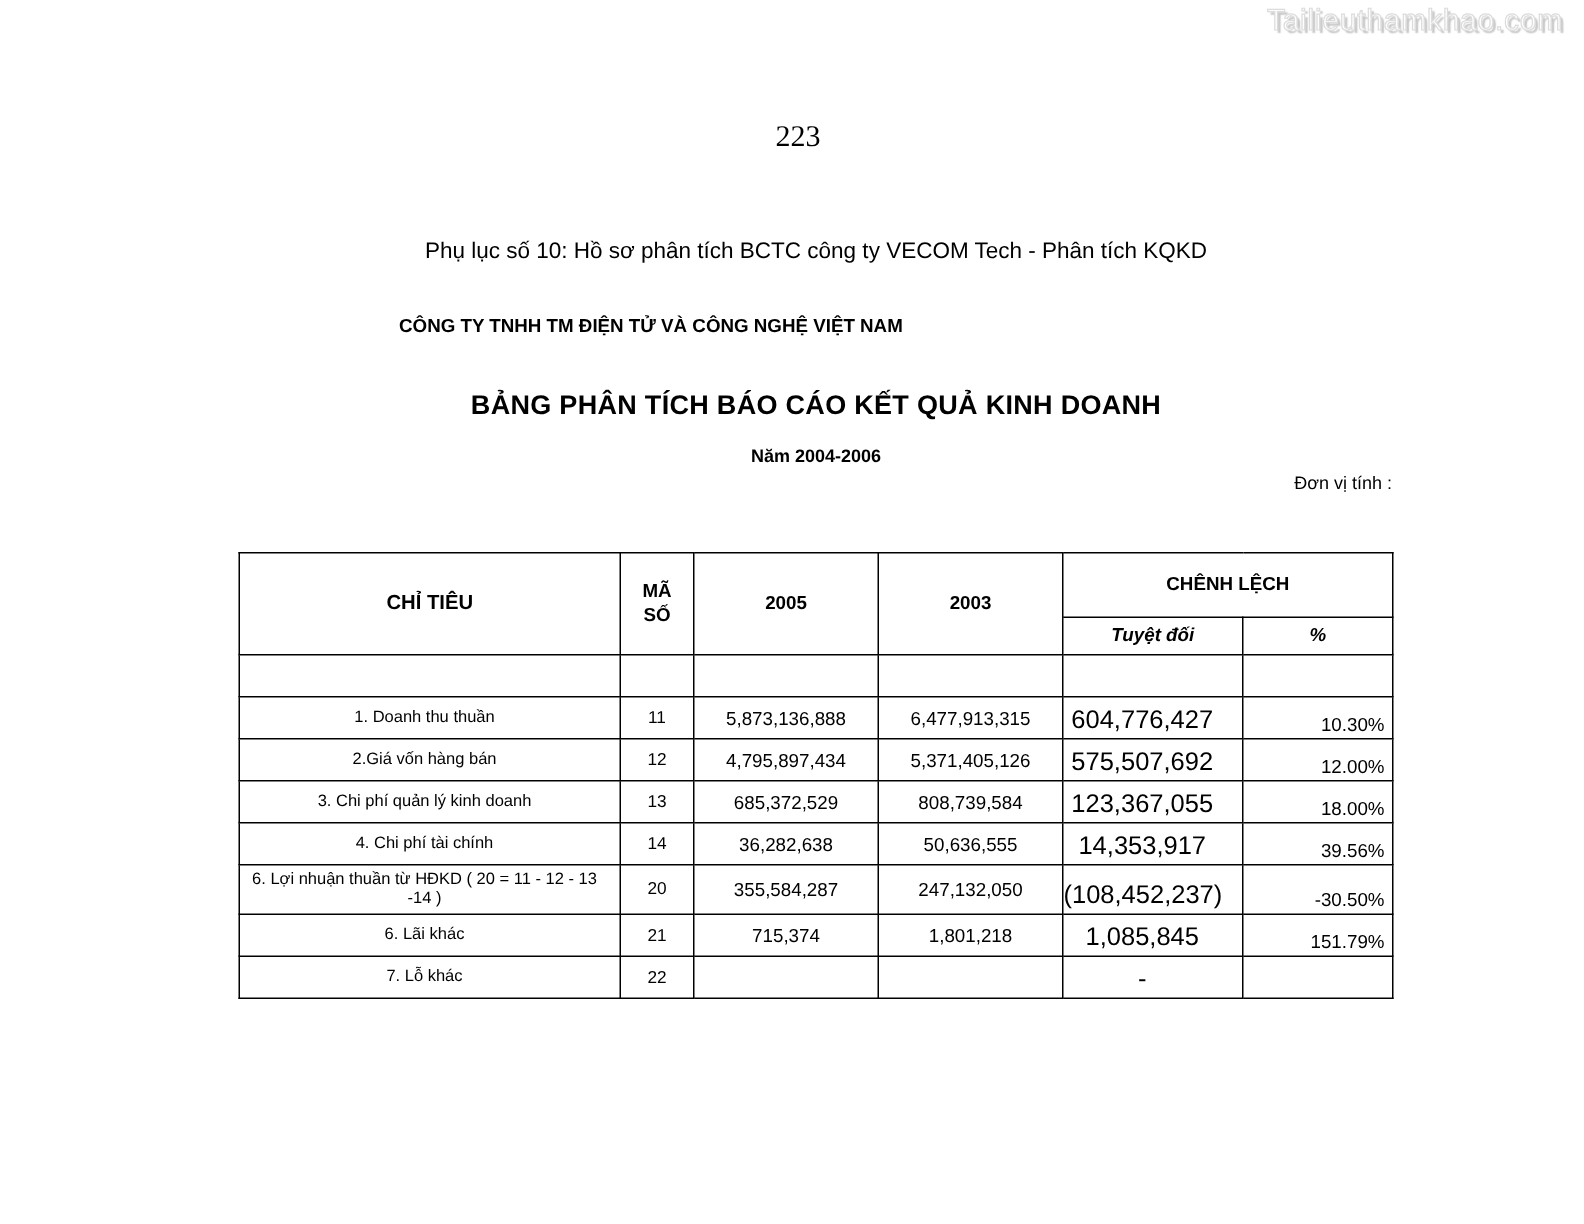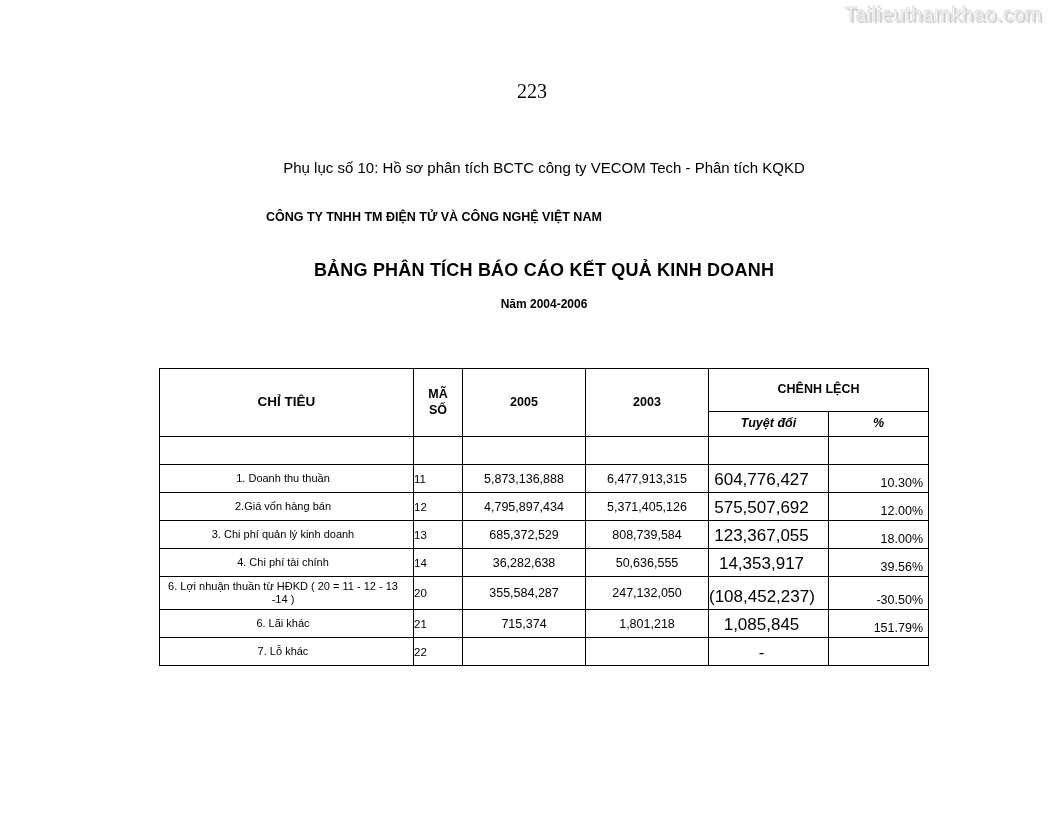--- a/index.html
+++ b/index.html
@@ -45,21 +45,21 @@
   tr.hr2 { height: 25px; }
   tr.r   { height: 28px; }
   tr.r5  { height: 33px; }
 
   td.h { text-align: center; vertical-align: middle; font-weight: bold; font-size: 12.5px; line-height: 1.25; }
   td.h-indicator { font-size: 13.5px; }
   td.h-code { padding: 16px 7px; }
   td.h-sub { font-style: italic; }
 
   td.c-ind { text-align: center; vertical-align: middle; font-size: 11px; padding: 1px 15px 1px 8px; line-height: 13px; }
-  td.c-code { vertical-align: middle; font-size: 11.5px; }
+  td.c-code { text-align: center; vertical-align: middle; font-size: 11.5px; }
   td.c-num { text-align: center; vertical-align: middle; font-size: 12.5px; }
   td.c-abs { text-align: center; vertical-align: bottom; font-size: 17px; padding: 0 14px 2px 0; }
   td.c-pct { text-align: right; vertical-align: bottom; font-size: 12.5px; padding: 0 5px 2px 0; }
 
   
   td.sep-gray { border-bottom-color: #b4b4b4; }
   td.top-gray { border-top-color: #b4b4b4; }
 </style>
 </head>
 <body>
@@ -70,20 +70,21 @@
 
 <div class="content-band appendix-title">Phụ lục số 10: Hồ sơ phân tích BCTC công ty VECOM Tech - Phân tích KQKD</div>
 
 <div class="company-name">CÔNG TY TNHH TM ĐIỆN TỬ VÀ CÔNG NGHỆ VIỆT NAM</div>
 
 <div class="content-band report-title">BẢNG PHÂN TÍCH BÁO CÁO KẾT QUẢ KINH DOANH</div>
 
 <div class="content-band period">Năm 2004-2006</div>
 
 <div class="content-band unit-block">
+  <div>Đơn vị tính :</div>
 </div>
 
 <table class="analysis">
   <colgroup>
     <col style="width:254px">
       <col style="width:49px">
       <col style="width:123px">
     <col style="width:123px">
       <col style="width:120px">
       <col style="width:100px">

